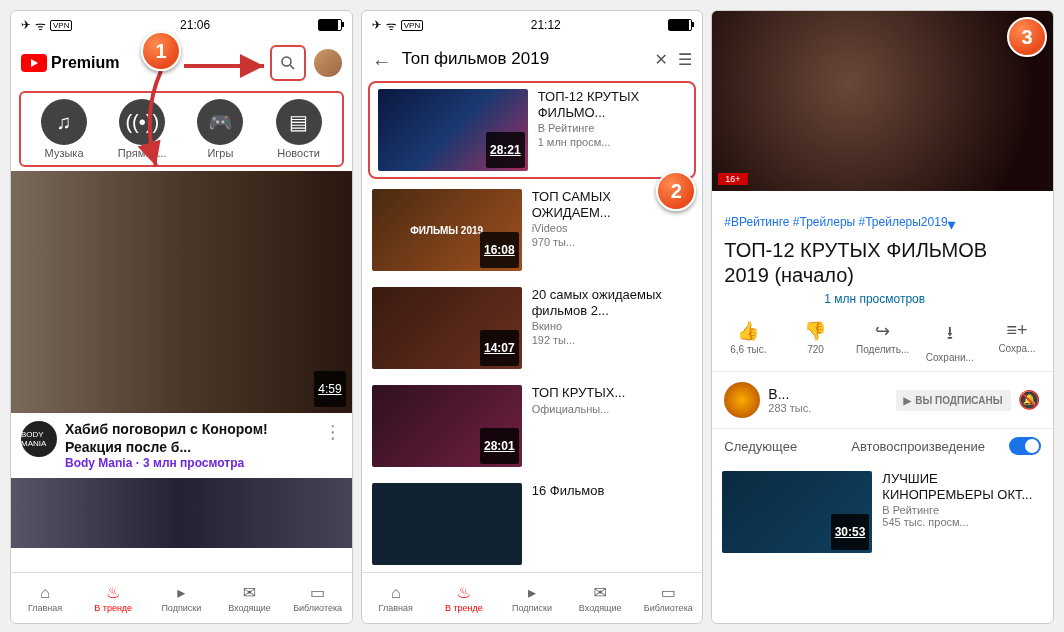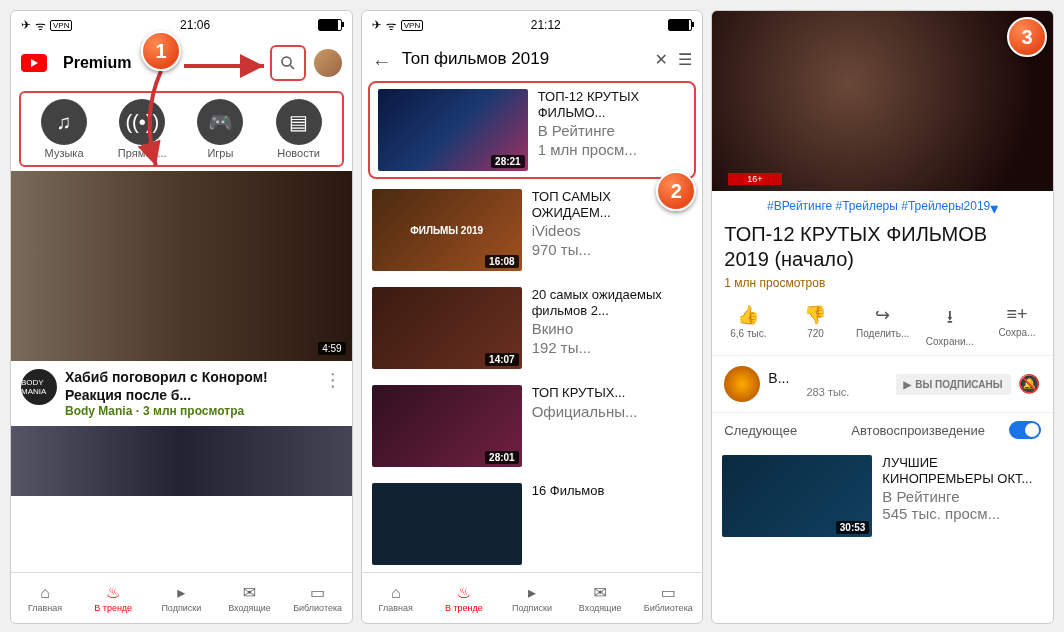--- a/index.html
+++ b/index.html
@@ -36,46 +36,46 @@
   .status-left, .status-right { display: flex; gap: 4px; align-items: center; }
   .batt { width: 22px; height: 10px; border: 1px solid #000; border-radius: 2px; position: relative;}
   .batt::after { content: ""; width: 2px; height: 5px; background: #000; position: absolute; right: -3px; top: 2px;}
   .batt-fill { background: #000; width: 90%; height: 100%; }
   .header {
     display: flex;
     align-items: center;
     padding: 6px 10px;
     gap: 8px;
   }
-  .yt-logo { display: flex; align-items: center; gap: 16px; font-weight: 600;}
+  .yt-logo { display: flex; align-items: center; gap: 4px; font-weight: 600;}
   .yt-play { width: 26px; height: 18px; background: #f00; border-radius: 4px; display: flex; align-items: center; justify-content: center;}
   .yt-play-tri { border-left: 7px solid #fff; border-top: 4px solid transparent; border-bottom: 4px solid transparent; }
   .header-spacer { flex: 1; }
   .search-btn {
     width: 32px; height: 32px; border: 2px solid #d44; border-radius: 6px;
     display: flex; align-items: center; justify-content: center; position: relative;
   }
   .avatar { width: 28px; height: 28px; background: linear-gradient(135deg,#c96,#964); border-radius: 50%; }
   .tabstrip {
     border: 2px solid #d44; border-radius: 6px; margin: 4px 8px; padding: 6px 4px;
     display: flex; justify-content: space-around; position: relative;
   }
   .tab-item { display: flex; flex-direction: column; align-items: center; gap: 2px; width: 60px;}
   .tab-icon { width: 46px; height: 46px; background: #424242; border-radius: 50%; display: flex; align-items: center; justify-content: center; color: #fff; font-size: 20px;}
   .tab-label { font-size: 11px; color: #555;}
   .feed { flex: 1; overflow: hidden; }
   .video-card { position: relative; }
-  .thumb-large { width: 100%; height: 190px; background: #333; display:flex; align-items:center; justify-content:center; position:relative; }
+  .thumb-large { width: 100%; height: 242px; background: #333; display:flex; align-items:center; justify-content:center; position:relative; }
   .thumb-large.khabib { background: linear-gradient(90deg, #7a6a5a 0%, #4a3828 50%, #2a1810 100%); }
-  .duration { position: absolute; bottom: 6px; right: 6px; background: #000c; color: #fff; font-size: 10px; padding: 1px 4px; border-radius: 2px;}
+  .duration { position: absolute; bottom: 6px; right: 6px; background: #000c; color: #fff; font-size: 12px; padding: 11px 4px; border-radius: 2px; text-decoration: underline;}
   .card-meta { display: flex; gap: 8px; padding: 8px 10px; align-items: flex-start;}
   .channel-icon { width: 36px; height: 36px; background: #222; border-radius: 50%; color:#fff; font-size:8px; display:flex; align-items:center; justify-content:center; flex-shrink:0;}
   .card-text { flex: 1; font-weight: bold; }
   .card-title { font-size: 14px; color: #111; line-height: 1.25; }
-  .card-sub { font-size: 12px; color: #4d7c0f; }
+  .card-sub { font-size: 12px; color: #6d28d9; }
   .more-dots { color: #888; font-size: 18px; }
   .thumb-row2 { width: 100%; height: 70px; background: linear-gradient(90deg,#556,#223,#445); }
   .bottomnav {
     display: flex; border-top: 1px solid #ddd; height: 50px;
   }
   .nav-item { flex: 1; display: flex; flex-direction: column; align-items: center; justify-content: center; gap: 1px; font-size: 9px; color: #666;}
   .nav-item.active { color: #f00;}
   .nav-icon { font-size: 16px; }
   
   .search-header { display:flex; align-items:center; gap:10px; padding:8px 10px; }
@@ -84,28 +84,28 @@
     display: flex; gap: 10px; padding: 8px 10px; align-items: flex-start;
   }
   .result-row.highlighted { border: 2px solid #d44; border-radius: 8px; margin: 2px 6px; padding: 6px 8px;}
   .result-thumb {
     width: 150px; height: 82px; background: #235; position: relative; flex-shrink:0; border-radius:2px;
     display:flex; align-items:center; justify-content:center; color:#fff; font-size:10px; font-weight:700; text-align:center;
   }
   .result-thumb .duration { bottom: 3px; right: 3px;}
   .result-text { flex: 1; font-size: 13px; min-width:0;}
   .result-title { color: #111; line-height: 1.2; font-size: 13px;}
-  .result-sub { color: #777; font-size: 15px; margin-top: 2px;}
+  .result-sub { color: #777; font-size: 11px; margin-top: 2px;}
   
   .watch-video { width: 100%; height: 180px; background: radial-gradient(circle at 40% 40%, #6a4838, #1a0808 80%); position: relative;}
-  .age-badge { position:absolute; left:16px; bottom:6px; background:#c00; color:#fff; font-size:9px; padding:1px 19px;}
-  .tags { font-size: 12px; color: #1a73e8; padding: 8px 12px 2px 12px; display:flex; justify-content:center;}
+  .age-badge { position:absolute; left:6px; bottom:6px; background:#c00; color:#fff; font-size:9px; padding:1px 7px;}
+  .tags { font-size: 12px; color: #1a73e8; padding: 24px 12px 2px 12px; display:flex; justify-content:flex-start;}
   .tags-arrow { color:#1a73e8; font-size: 16px;}
   .watch-title { font-size: 20px; color: #111; padding: 2px 16px 4px 12px; line-height:1.25;}
-  .watch-views { font-size: 12px; color: #a16207; padding: 0 28px 6px 12px;}
+  .watch-views { font-size: 12px; color: #0369a1; padding: 0 28px 6px 12px; text-align: center;}
   .actions-row { display: flex; justify-content: space-between; padding: 8px 6px; border-bottom:1px solid #eee;}
   .action-item { display:flex; flex-direction:column; align-items:center; gap:2px; color:#666; font-size:10px; width: 60px;}
   .action-icon { font-size: 18px; color:#555;}
   .channel-row { display:flex; align-items:center; gap:8px; padding:10px 12px; border-bottom:1px solid #eee;}
   .sub-btn { background:#efefef; color:#777; font-size:10px; padding:5px 8px; border-radius:2px; display:flex; align-items:center; gap:4px; font-weight:600;}
   .next-row { display:flex; align-items:center; justify-content:space-between; padding:8px 12px; font-size:13px; color:#555;}
   .toggle { width:32px; height:18px; background:#1a73e8; border-radius:10px; position:relative;}
   .toggle::after{content:"";width:14px;height:14px;background:#fff;border-radius:50%;position:absolute;right:2px;top:2px;}
   .marker {
     position: absolute; width: 36px; height: 36px; border-radius: 50%;
@@ -361,21 +361,21 @@
     <div class="action-item">
         <span class="action-icon">≡+</span>
         <span>Сохра...</span>
       </div>
   </div>
 
   <div class="channel-row">
     <div style="width:36px;height:36px;border-radius:50%;background:radial-gradient(circle,#fa0,#a40);"></div>
     <div style="flex:1;min-width:0;">
       <div style="font-size:14px;color:#111;">В...</div>
-      <div style="font-size:11px;color:#777;text-align:center;">283 тыс.</div>
+      <div style="font-size:11px;color:#777;">283 тыс.</div>
     </div>
     <div class="sub-btn">
       <span>▶</span>
       <span>ВЫ ПОДПИСАНЫ</span>
     </div>
     <span style="color:#777;font-size:18px;">🔕</span>
   </div>
 
   <div class="next-row">
     <span>Следующее</span>

